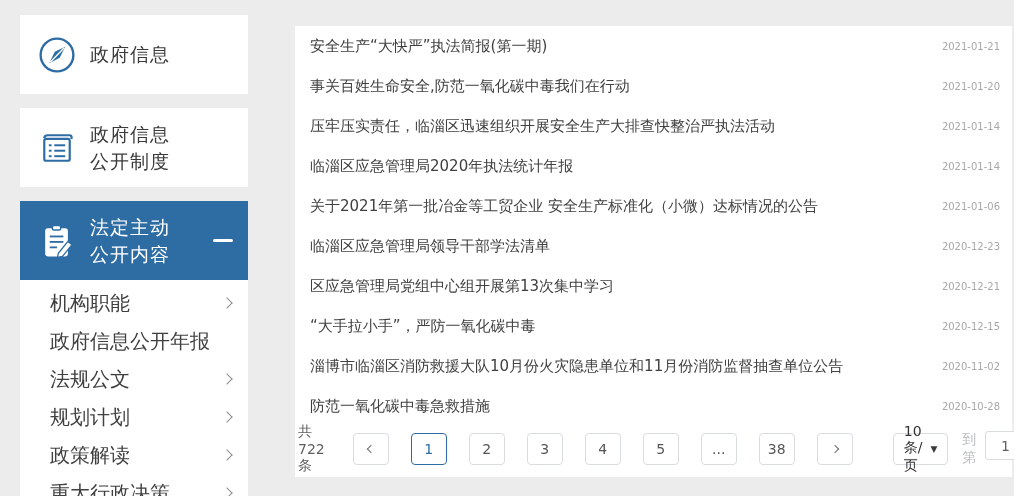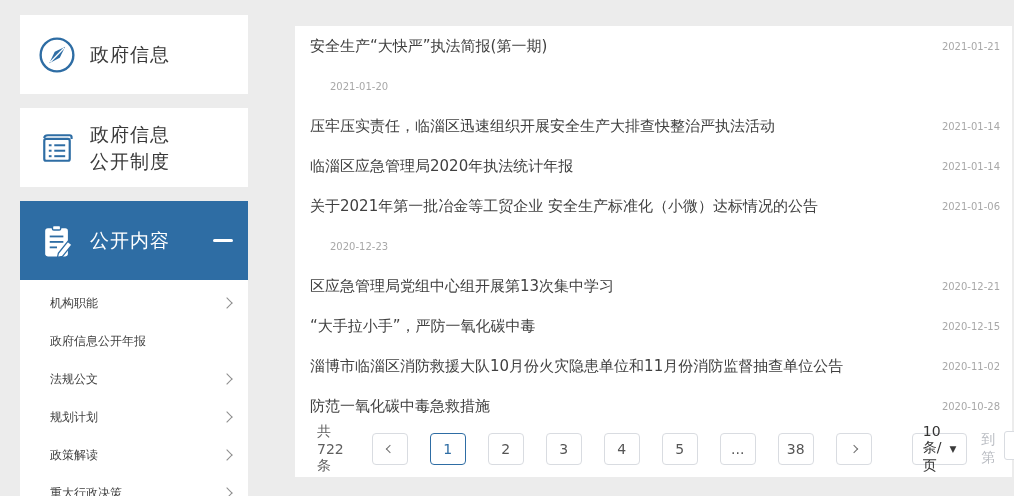--- a/index.html
+++ b/index.html
@@ -10,35 +10,35 @@
   
   .sidebar { position:absolute; left:20px; top:15px; width:228px; }
   .side-card { height:79px; background:#ffffff; display:flex; align-items:center; padding-left:17px; margin-bottom:14px; cursor:pointer; }
   .side-card .icon { width:40px; height:40px; margin-right:13px; flex:none; }
   .side-label { font-size:19px; color:#3a3a3a; line-height:27px; letter-spacing:1px; }
   .side-card.active { background:#2e6da4; margin-bottom:0; }
   .side-card.active .side-label { color:#ffffff; }
   .minus-bar { margin-left:auto; margin-right:15px; width:20px; height:3px; background:#ffffff; border-radius:2px; flex:none; }
 
   .submenu { background:#ffffff; height:267px; padding-top:4px; overflow:hidden; }
-  .submenu-item { height:38px; display:flex; align-items:center; padding:0 17px 0 30px; font-size:12px; color:#404040; cursor:pointer; }
+  .submenu-item { height:38px; display:flex; align-items:center; padding:0 17px 0 30px; font-size:20px; color:#404040; cursor:pointer; }
   .submenu-item .chev { margin-left:auto; }
 
   .chev { display:inline-block; width:8px; height:8px; border-top:1.5px solid #8d8d8d; border-right:1.5px solid #8d8d8d; transform:rotate(45deg); }
   .chev-left { transform:rotate(-135deg); }
 
   
   .panel { position:absolute; left:263px; top:26px; width:717px; height:451px; background:#ffffff;margin-left:32px; }
   .list { list-style:none; }
   .row { height:40px; display:flex; align-items:center; padding:0 12px 0 15px; font-size:15px; }
   .title { color:#404040; flex:1; white-space:nowrap; overflow:hidden; cursor:pointer; }
   .date { color:#a8a8a8; margin-left:20px; flex:none; font-size:10px; }
 
   
-  .pager { height:46px; display:flex; align-items:center; padding:0 16px 0 20px; font-size:14px; color:#5f5f5f;gap:14px; }
+  .pager { height:46px; display:flex; align-items:center; padding:0 16px 0 1px; font-size:14px; color:#5f5f5f;gap:14px; }
   .total { margin:0 10px 0 2px; }
   .pbtn { min-width:36px; height:32px; background:#fff; border:1px solid #d9dce1; border-radius:4px; margin:0 4px; display:inline-flex; align-items:center; justify-content:center; font-size:14px; color:#555; cursor:pointer; font-family:inherit; }
   .pbtn .chev { width:6px; height:6px; border-color:#6e6e6e; }
   .pbtn.active { border-color:#2e6da4; color:#2e6da4; }
   .psize { height:32px; border:1px solid #d9dce1; border-radius:4px; display:inline-flex; align-items:center; padding:0 10px; margin-left:22px; color:#333; cursor:pointer; background:#fff;justify-content:flex-end; }
   .caret { font-size:9px; margin-left:8px; color:#3a3a3a; }
   .goto { margin-left:auto; display:flex; }
   .muted { color:#b9bcc2; }
   .goto-input { width:40px; height:29px; border:1px solid #d9dce1; border-radius:3px; text-align:center; color:#606266; font-size:14px; margin:0 9px; font-family:inherit; background:#fff; }
   .confirm { height:32px; padding:0 11px; border:2px solid #0f172a; border-radius:4px; background:#fff; color:#262626; font-weight:700; font-size:14px; margin-left:10px; cursor:pointer; font-family:inherit; }
@@ -87,20 +87,21 @@
         <svg viewBox="0 0 44 44" width="40" height="40">
           <rect x="9" y="8" width="25" height="31" rx="3" fill="#ffffff"></rect>
           <rect x="17" y="5" width="9" height="5" rx="1.5" fill="#ffffff" stroke="#2e6da4" stroke-width="1.6"></rect>
           <line x1="14" y1="17" x2="29" y2="17" stroke="#2e6da4" stroke-width="2"></line>
           <line x1="14" y1="23" x2="29" y2="23" stroke="#2e6da4" stroke-width="2"></line>
           <line x1="14" y1="29" x2="22" y2="29" stroke="#2e6da4" stroke-width="2"></line>
           <path d="M23.5 35.5 L34 22.5 L38.5 26 L28 39 L22.5 40 Z" fill="#ffffff" stroke="#2e6da4" stroke-width="1.4"></path>
         </svg>
       </span>
       <span class="side-label">
+        <div>法定主动</div>
         <div>公开内容</div>
       </span>
       <span class="minus-bar"></span>
     </div>
 
     <nav class="submenu">
       <div class="submenu-item">
         <span>机构职能</span>
         <i class="chev"></i>
       </div>
@@ -126,35 +127,37 @@
     </nav>
   </aside>
 
   <main class="panel">
     <ul class="list">
       <li class="row">
         <span class="title">安全生产“大快严”执法简报(第一期)</span>
         <span class="date">2021-01-21</span>
       </li>
       <li class="row">
+        <span class="title">事关百姓生命安全,防范一氧化碳中毒我们在行动</span>
         <span class="date">2021-01-20</span>
       </li>
       <li class="row">
         <span class="title">压牢压实责任，临淄区迅速组织开展安全生产大排查快整治严执法活动</span>
         <span class="date">2021-01-14</span>
       </li>
       <li class="row">
         <span class="title">临淄区应急管理局2020年执法统计年报</span>
         <span class="date">2021-01-14</span>
       </li>
       <li class="row">
         <span class="title">关于2021年第一批冶金等工贸企业 安全生产标准化（小微）达标情况的公告</span>
         <span class="date">2021-01-06</span>
       </li>
       <li class="row">
+        <span class="title">临淄区应急管理局领导干部学法清单</span>
         <span class="date">2020-12-23</span>
       </li>
       <li class="row">
         <span class="title">区应急管理局党组中心组开展第13次集中学习</span>
         <span class="date">2020-12-21</span>
       </li>
       <li class="row">
         <span class="title">“大手拉小手”，严防一氧化碳中毒</span>
         <span class="date">2020-12-15</span>
       </li>

